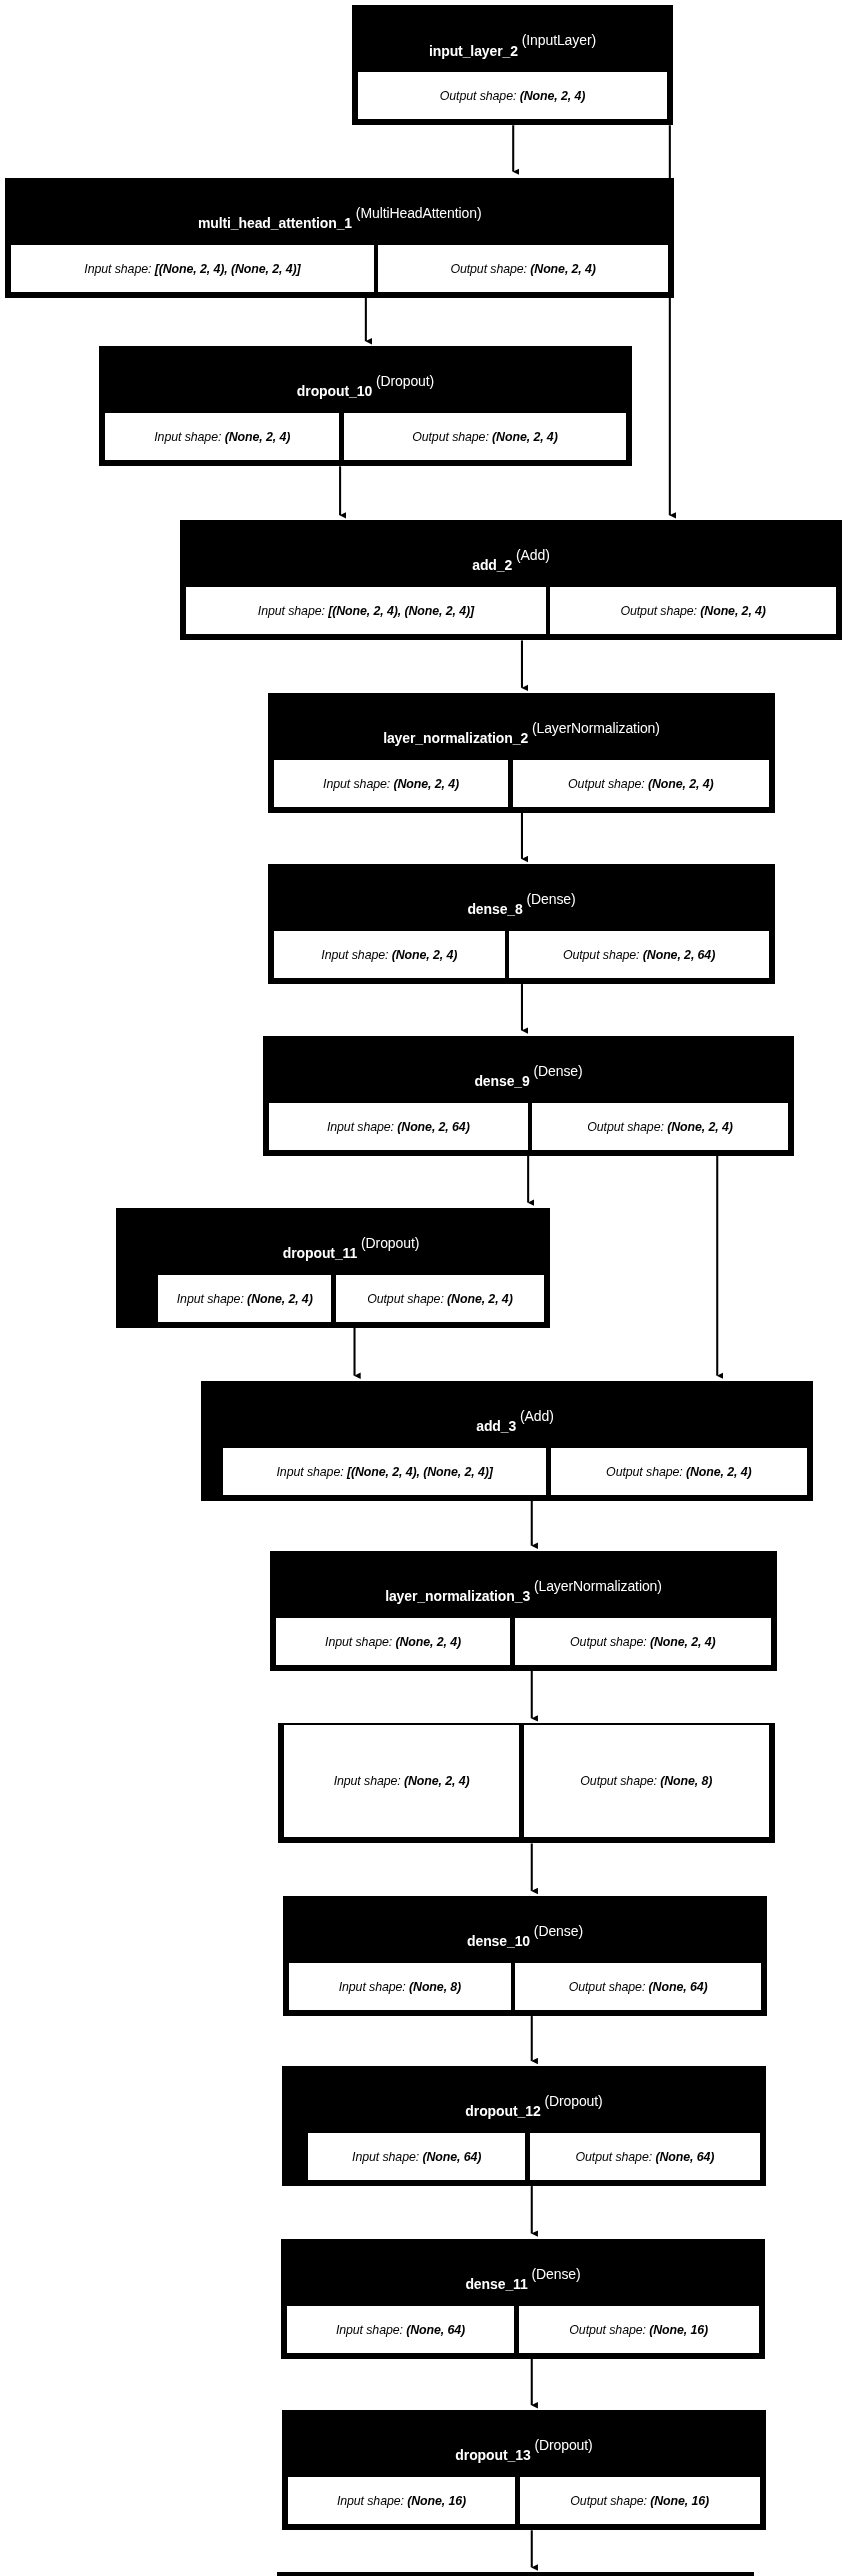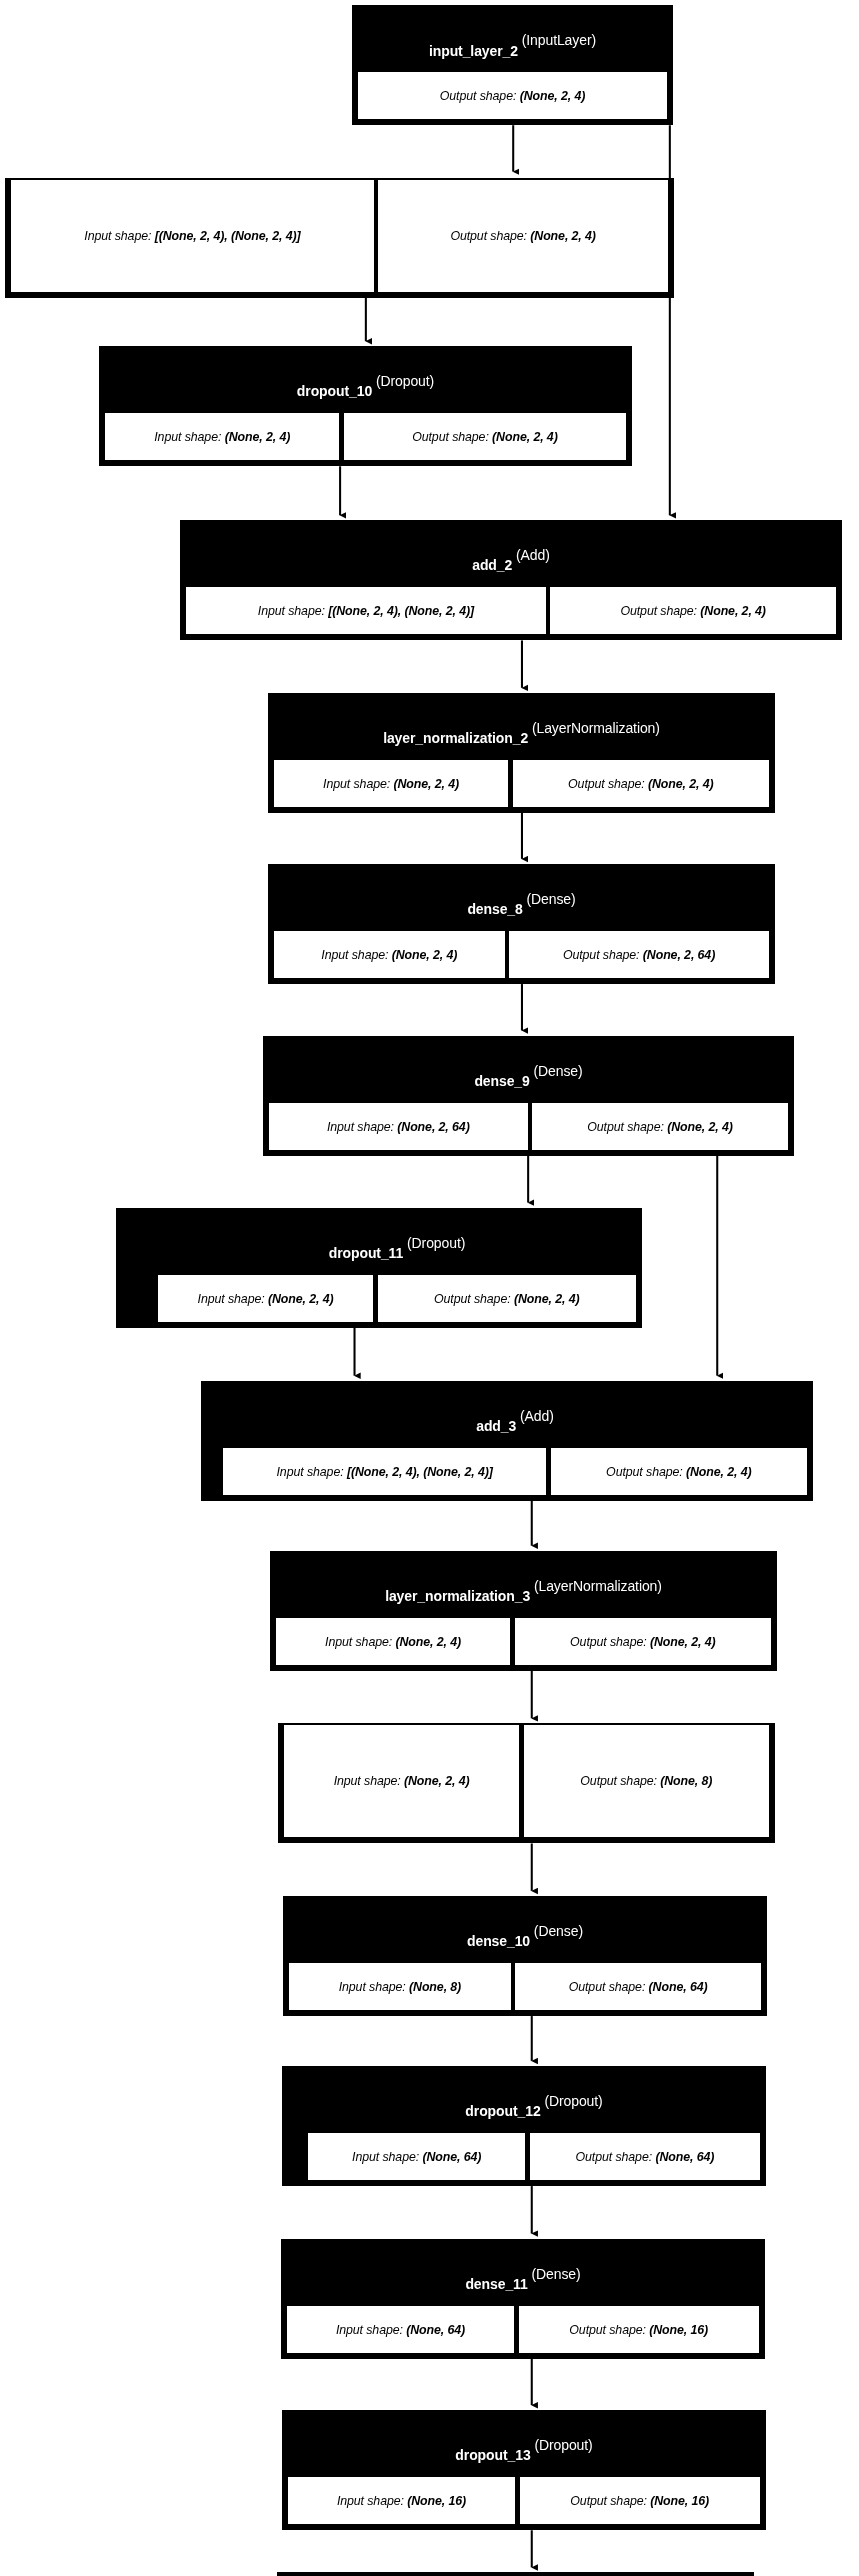--- a/index.html
+++ b/index.html
@@ -104,20 +104,21 @@
       </g>
   </svg>
   <div id="nodes">
       <div class="node" style="left: 352px; top: 5.2px; width: 321px; height: 120px;">
         <div class="node-title"><span class="nm">input_layer_2</span>&nbsp;<span class="ty">(InputLayer)</span></div>
         <div class="node-shapes">
           <div class="cell only"><span class="lbl">Output shape:</span>&nbsp;<span class="val">(None, 2, 4)</span></div>
         </div>
       </div>
       <div class="node" style="left: 5.2px; top: 178px; width: 669px; height: 120px;">
+        <div class="node-title"><span class="nm">multi_head_attention_1</span>&nbsp;<span class="ty">(MultiHeadAttention)</span></div>
         <div class="node-shapes">
           <div class="cell" style="flex: 0 0 55.3%;"><span class="lbl">Input shape:</span>&nbsp;<span class="val">[(None, 2, 4), (None, 2, 4)]</span></div>
           <div class="cell" style="flex: 1 1 auto;"><span class="lbl">Output shape:</span>&nbsp;<span class="val">(None, 2, 4)</span></div>
         </div>
       </div>
       <div class="node" style="left: 99px; top: 346px; width: 533px; height: 120px;">
         <div class="node-title"><span class="nm">dropout_10</span>&nbsp;<span class="ty">(Dropout)</span></div>
         <div class="node-shapes">
           <div class="cell" style="flex: 0 0 45.2%;"><span class="lbl">Input shape:</span>&nbsp;<span class="val">(None, 2, 4)</span></div>
           <div class="cell" style="flex: 1 1 auto;"><span class="lbl">Output shape:</span>&nbsp;<span class="val">(None, 2, 4)</span></div>
@@ -144,21 +145,21 @@
           <div class="cell" style="flex: 1 1 auto;"><span class="lbl">Output shape:</span>&nbsp;<span class="val">(None, 2, 64)</span></div>
         </div>
       </div>
       <div class="node" style="left: 263px; top: 1036px; width: 531px; height: 120px;">
         <div class="node-title"><span class="nm">dense_9</span>&nbsp;<span class="ty">(Dense)</span></div>
         <div class="node-shapes">
           <div class="cell" style="flex: 0 0 50%;"><span class="lbl">Input shape:</span>&nbsp;<span class="val">(None, 2, 64)</span></div>
           <div class="cell" style="flex: 1 1 auto;"><span class="lbl">Output shape:</span>&nbsp;<span class="val">(None, 2, 4)</span></div>
         </div>
       </div>
-      <div class="node" style="left: 116px; top: 1208px; width: 526px; height: 120px; padding-left: 36px;">
+      <div class="node" style="left: 116px; top: 1208px; width: 434px; height: 120px; padding-left: 36px;">
         <div class="node-title"><span class="nm">dropout_11</span>&nbsp;<span class="ty">(Dropout)</span></div>
         <div class="node-shapes">
           <div class="cell" style="flex: 0 0 45.2%;"><span class="lbl">Input shape:</span>&nbsp;<span class="val">(None, 2, 4)</span></div>
           <div class="cell" style="flex: 1 1 auto;"><span class="lbl">Output shape:</span>&nbsp;<span class="val">(None, 2, 4)</span></div>
         </div>
       </div>
       <div class="node" style="left: 201px; top: 1381px; width: 612px; height: 120px; padding-left: 16px;">
         <div class="node-title"><span class="nm">add_3</span>&nbsp;<span class="ty">(Add)</span></div>
         <div class="node-shapes">
           <div class="cell" style="flex: 0 0 55.5%;"><span class="lbl">Input shape:</span>&nbsp;<span class="val">[(None, 2, 4), (None, 2, 4)]</span></div>

